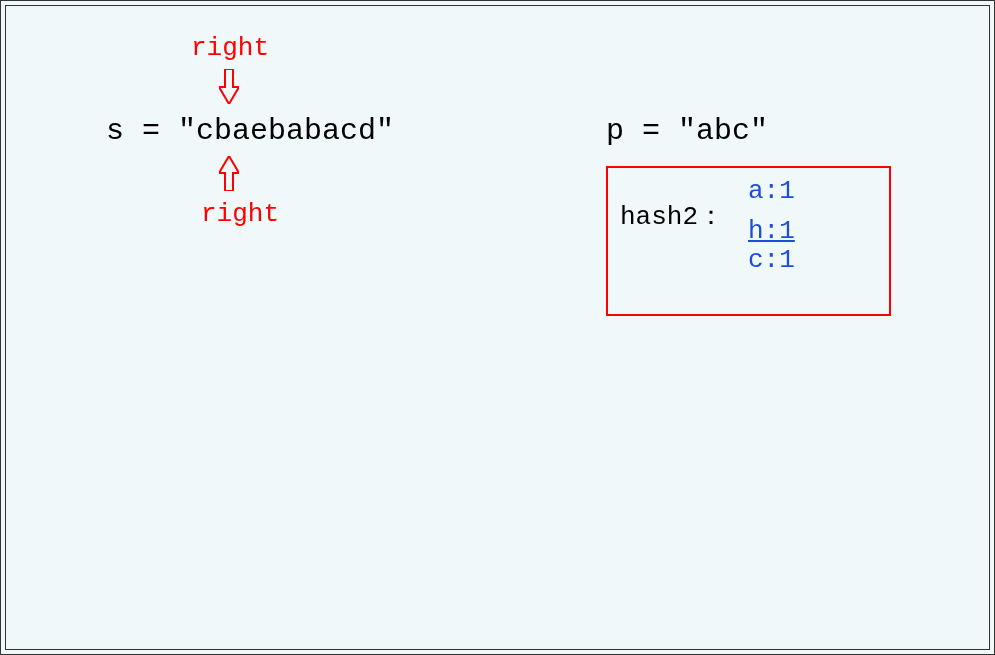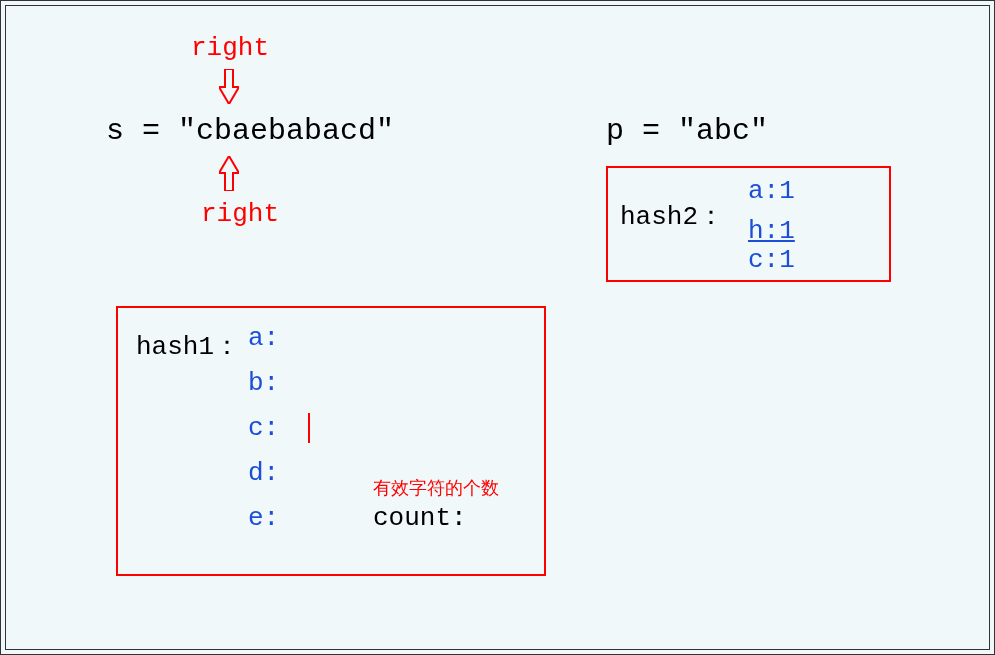--- a/index.html
+++ b/index.html
@@ -97,35 +97,21 @@
   <div class="arrow-up" style="left: 213px; top: 150px;">
     <svg viewBox="0 0 20 35">
       <path d="M 10 0 L 20 17 L 14 17 L 14 35 L 6 35 L 6 17 L 0 17 Z" fill="none" stroke="#ff0000" stroke-width="2"></path>
     </svg>
   </div>
 
   <div class="red-label" style="left: 195px; top: 193px;">right</div>
 
   <div class="main-text" style="left: 600px; top: 108px;">p = "abc"</div>
 
-  <div class="red-box" style="left: 600px; top: 160px; width: 285px; height: 116px;">
+  <div class="red-box" style="left: 600px; top: 160px; width: 285px; height: 150px;">
     <div class="hash-label" style="left: 12px; top: 30px;">hash2：</div>
     <div class="hash-entry" style="left: 140px; top: 8px;">a:1</div>
     <div class="hash-entry" style="left: 140px; top: 48px; text-decoration: underline;">h:1</div>
     <div class="hash-entry" style="left: 140px; top: 77px;">c:1</div>
   </div>
 
-  <div class="red-box" style="left: 110px; top: 300px; width: 430px; height: 270px;">
-    <div class="hash-label" style="left: 18px; top: 20px;">hash1：</div>
-    <div class="hash-entry" style="left: 130px; top: 15px;">a:</div>
-    <div class="hash-entry" style="left: 130px; top: 60px;">b:</div>
-    <div class="hash-entry" style="left: 130px; top: 105px;">c:</div>
-    <div class="hash-entry" style="left: 130px; top: 150px;">d:</div>
-    <div class="hash-entry" style="left: 130px; top: 195px;">e:</div>
-
-    <div class="cursor-mark" style="left: 190px; top: 105px;"></div>
-
-    <div class="count-note" style="left: 255px; top: 168px;">有效字符的个数</div>
-
-    <div class="count-label" style="left: 255px; top: 195px;">count:</div>
-  </div>
 
 </div>
 
 </body></html>

